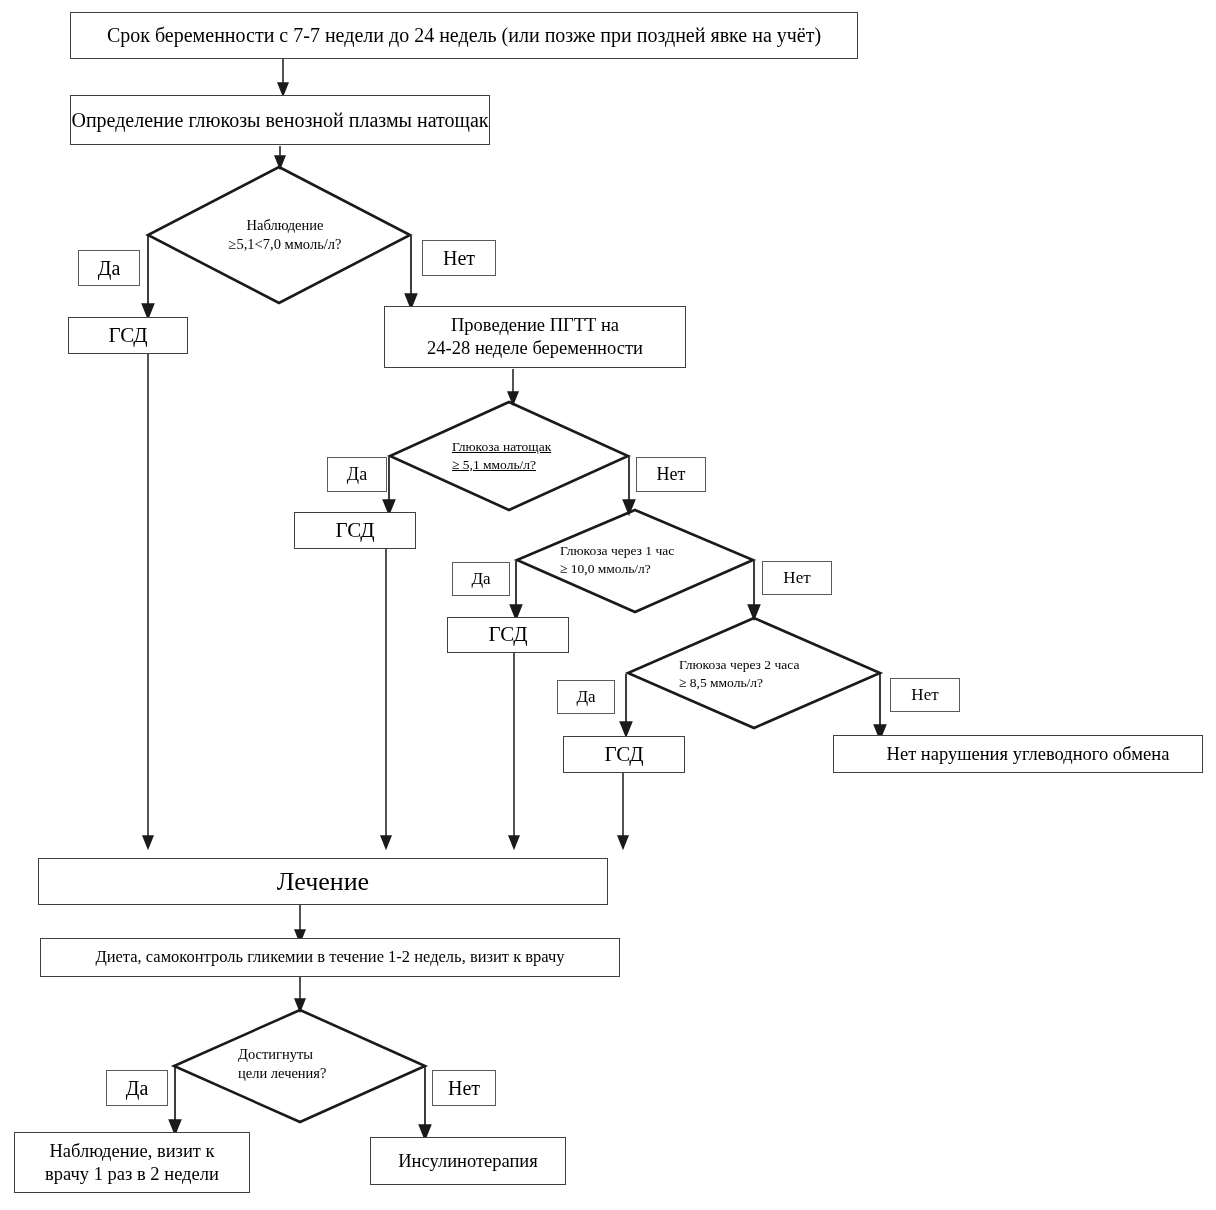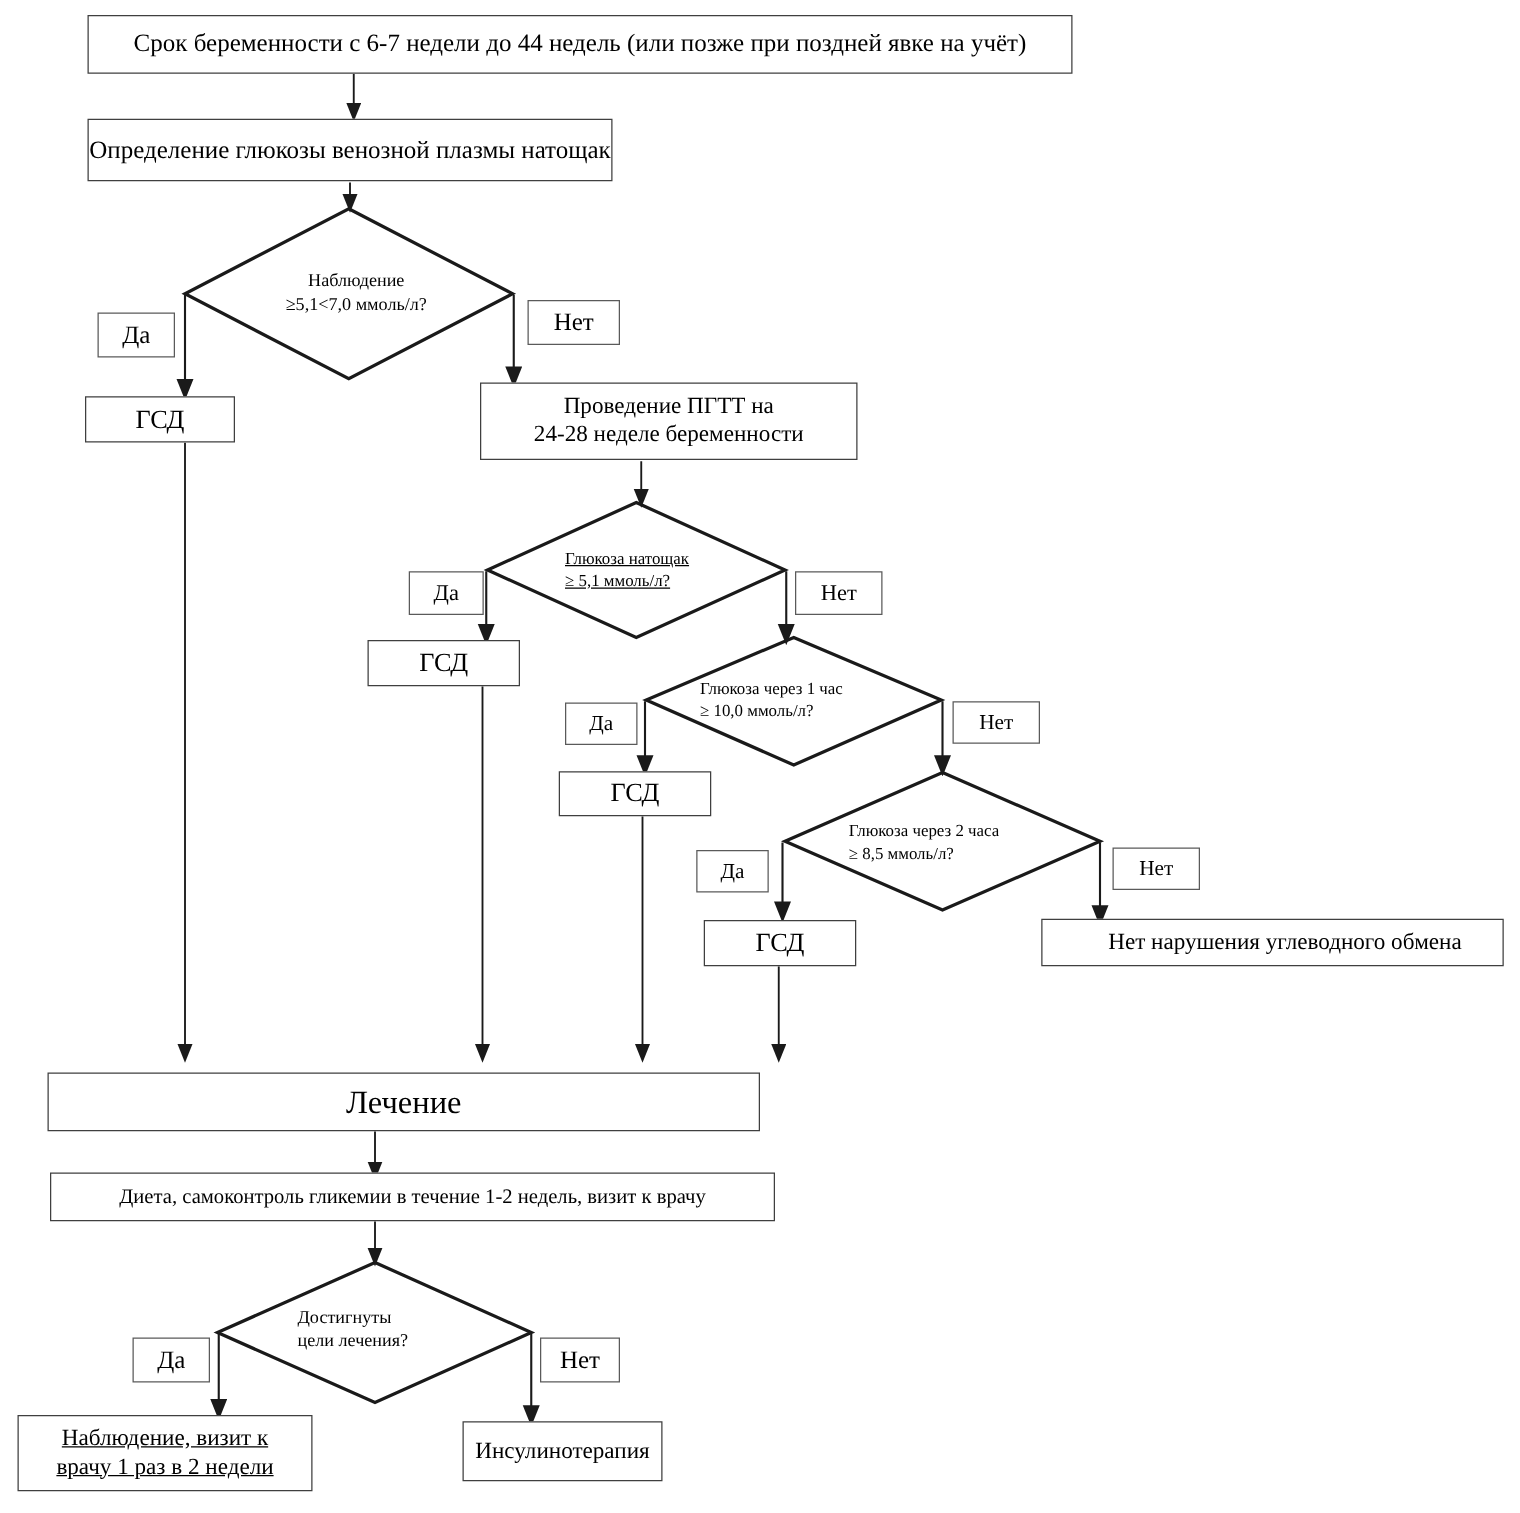--- a/index.html
+++ b/index.html
@@ -111,21 +111,21 @@
     <line x1="300" y1="905" x2="300" y2="937" stroke="#1a1a1a" stroke-width="1.5" marker-end="url(#arrow)"></line>
 
     <line x1="300" y1="977" x2="300" y2="1006" stroke="#1a1a1a" stroke-width="1.5" marker-end="url(#arrow)"></line>
 
     <line x1="175" y1="1067" x2="175" y2="1128" stroke="#1a1a1a" stroke-width="1.7" marker-end="url(#arrow)"></line>
 
     <line x1="425" y1="1067" x2="425" y2="1133" stroke="#1a1a1a" stroke-width="1.7" marker-end="url(#arrow)"></line>
   </svg>
 
   <div class="node rect t20" style="left:70px; top:12px; width:788px; height:47px;">
-    <span>Срок беременности с 6-7 недели до 44 недель (или позже при поздней явке на учёт)</span>
+    <span>Срок беременности с 7-7 недели до 24 недель (или позже при поздней явке на учёт)</span>
   </div>
 
   <div class="node rect t20" style="left:70px; top:95px; width:420px; height:50px;">
     <span>Определение глюкозы венозной плазмы натощак</span>
   </div>
 
   <div class="node label-box" style="left:78px; top:250px; width:62px; height:36px;">
     <span>Да</span>
   </div>
 
@@ -191,26 +191,26 @@
   </div>
 
   <div class="node label-box" style="left:106px; top:1070px; width:62px; height:36px;">
     <span>Да</span>
   </div>
 
   <div class="node label-box" style="left:432px; top:1070px; width:64px; height:36px;">
     <span>Нет</span>
   </div>
 
-  <div class="node rect t18" style="left:14px; top:1132px; width:236px; height:61px; flex-direction:column;text-decoration:underline;">
+  <div class="node rect t18" style="left:14px; top:1132px; width:236px; height:61px; flex-direction:column;">
     <span>Наблюдение, визит к</span>
     <span>врачу 1 раз в 2 недели</span>
   </div>
 
-  <div class="node rect t18" style="left:370px; top:1137px; width:160px; height:48px;">
+  <div class="node rect t18" style="left:370px; top:1137px; width:196px; height:48px;">
     <span>Инсулинотерапия</span>
   </div>
 
   <div class="diamond-text t14" style="left:205px; top:209px; width:160px; height:52px; align-items:center;">
     <span>Наблюдение</span>
     <span>≥5,1&lt;7,0 ммоль/л?</span>
   </div>
 
   <div class="diamond-text t13" style="left:452px; top:432px; width:160px; height:48px;text-decoration:underline;">
     <span>Глюкоза натощак</span>

